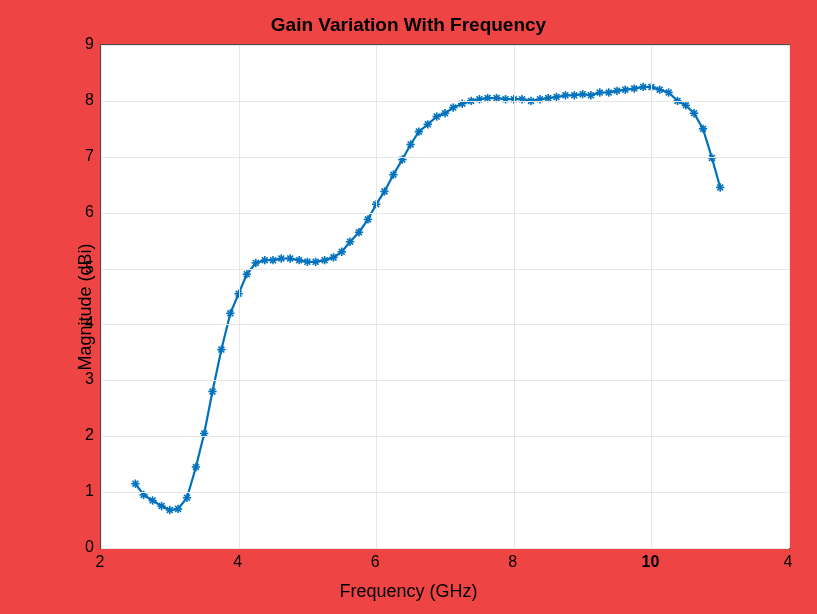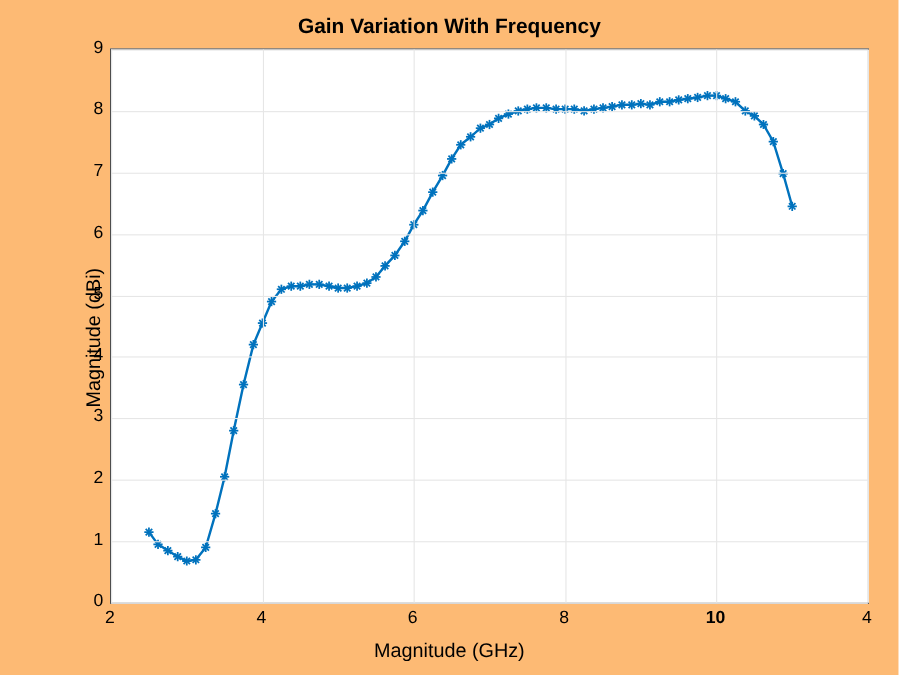--- a/index.html
+++ b/index.html
@@ -5,21 +5,21 @@
   html, body {
     margin: 0;
     padding: 0;
     background: #ffffff;
     font-family: Arial, Helvetica, sans-serif;
   }
   .figure {
     position: relative;
     width: 817px;
     height: 614px;
-    background: #fdba74;
+    background: #ef4444;
   }
   .title {
     position: absolute;
     top: 14px;
     left: 0;
     width: 100%;
     text-align: center;
     font-weight: bold;
     font-size: 19px;
     color: #000;
@@ -77,21 +77,21 @@
     width: 100%; height: 100%;
     overflow: visible;
   }
 </style>
 </head>
 <body>
 
 <div class="figure">
   <div class="title">Gain Variation With Frequency</div>
   <div class="ylabel">Magnitude (dBi)</div>
-  <div class="xlabel">Magnitude (GHz)</div>
+  <div class="xlabel">Frequency (GHz)</div>
   <div class="plot-area">
     <svg class="plot-svg">
         <path d="M34.4 438.72777777777776 L42.656000000000006 449.90555555555557 L51.6 455.49444444444447 L60.544 461.0833333333333 L68.8 464.99555555555554 L77.05600000000001 463.8777777777778 L86 452.7 L94.94399999999999 421.9611111111111 L103.2 388.4277777777778 L111.456 346.5111111111111 L120.39999999999999 304.59444444444443 L129.344 268.26666666666665 L137.6 248.70555555555558 L145.85600000000002 229.1444444444444 L154.8 217.9666666666667 L163.744 215.17222222222216 L172 215.17222222222216 L180.256 213.4955555555556 L189.20000000000002 213.4955555555556 L198.14399999999998 215.17222222222216 L206.4 216.8488888888889 L214.656 216.8488888888889 L223.6 215.17222222222216 L232.54399999999998 212.37777777777774 L240.79999999999998 206.7888888888889 L249.05599999999998 196.7288888888889 L258 187.22777777777776 L266.944 174.37333333333333 L275.2 159.2833333333333 L283.456 146.42888888888888 L292.4 129.66222222222223 L301.344 114.5722222222222 L309.6 99.48222222222228 L317.856 86.62777777777774 L326.8 79.36222222222221 L335.74399999999997 71.53777777777782 L344 68.18444444444441 L352.25600000000003 62.59555555555556 L361.2 58.68333333333334 L370.144 55.888888888888914 L378.40000000000003 54.21222222222224 L386.65600000000006 53.094444444444434 L395.59999999999997 53.094444444444434 L404.544 54.21222222222224 L412.8 54.21222222222224 L421.0559999999999 54.21222222222224 L430 55.888888888888914 L438.9440000000001 54.21222222222224 L447.2 53.094444444444434 L455.45599999999996 51.97666666666663 L464.40000000000003 50.30000000000007 L473.34400000000005 50.30000000000007 L481.59999999999997 49.182222222222265 L489.856 50.30000000000007 L498.8 47.50555555555553 L507.7440000000001 47.50555555555553 L516 45.82888888888891 L524.256 44.711111111111165 L533.2 43.593333333333305 L542.144 41.916666666666686 L550.4 41.916666666666686 L558.656 44.711111111111165 L567.6 47.50555555555553 L576.5440000000001 55.888888888888914 L584.8 60.360000000000014 L593.0559999999999 68.18444444444441 L602 83.83333333333331 L610.9440000000001 112.89555555555557 L619.2 142.51666666666665 " stroke="#0072BD" stroke-width="2.2" fill="none"></path>
         <g>
           <line x1="30.2" y1="438.72777777777776" x2="38.6" y2="438.72777777777776" stroke="#0072BD" stroke-width="1.6"></line>
           <line x1="34.4" y1="434.52777777777777" x2="34.4" y2="442.92777777777775" stroke="#0072BD" stroke-width="1.6"></line>
           <line x1="31.459999999999997" y1="435.78777777777776" x2="37.339999999999996" y2="441.66777777777776" stroke="#0072BD" stroke-width="1.6"></line>
           <line x1="31.459999999999997" y1="441.66777777777776" x2="37.339999999999996" y2="435.78777777777776" stroke="#0072BD" stroke-width="1.6"></line>
         </g>
         <g>

